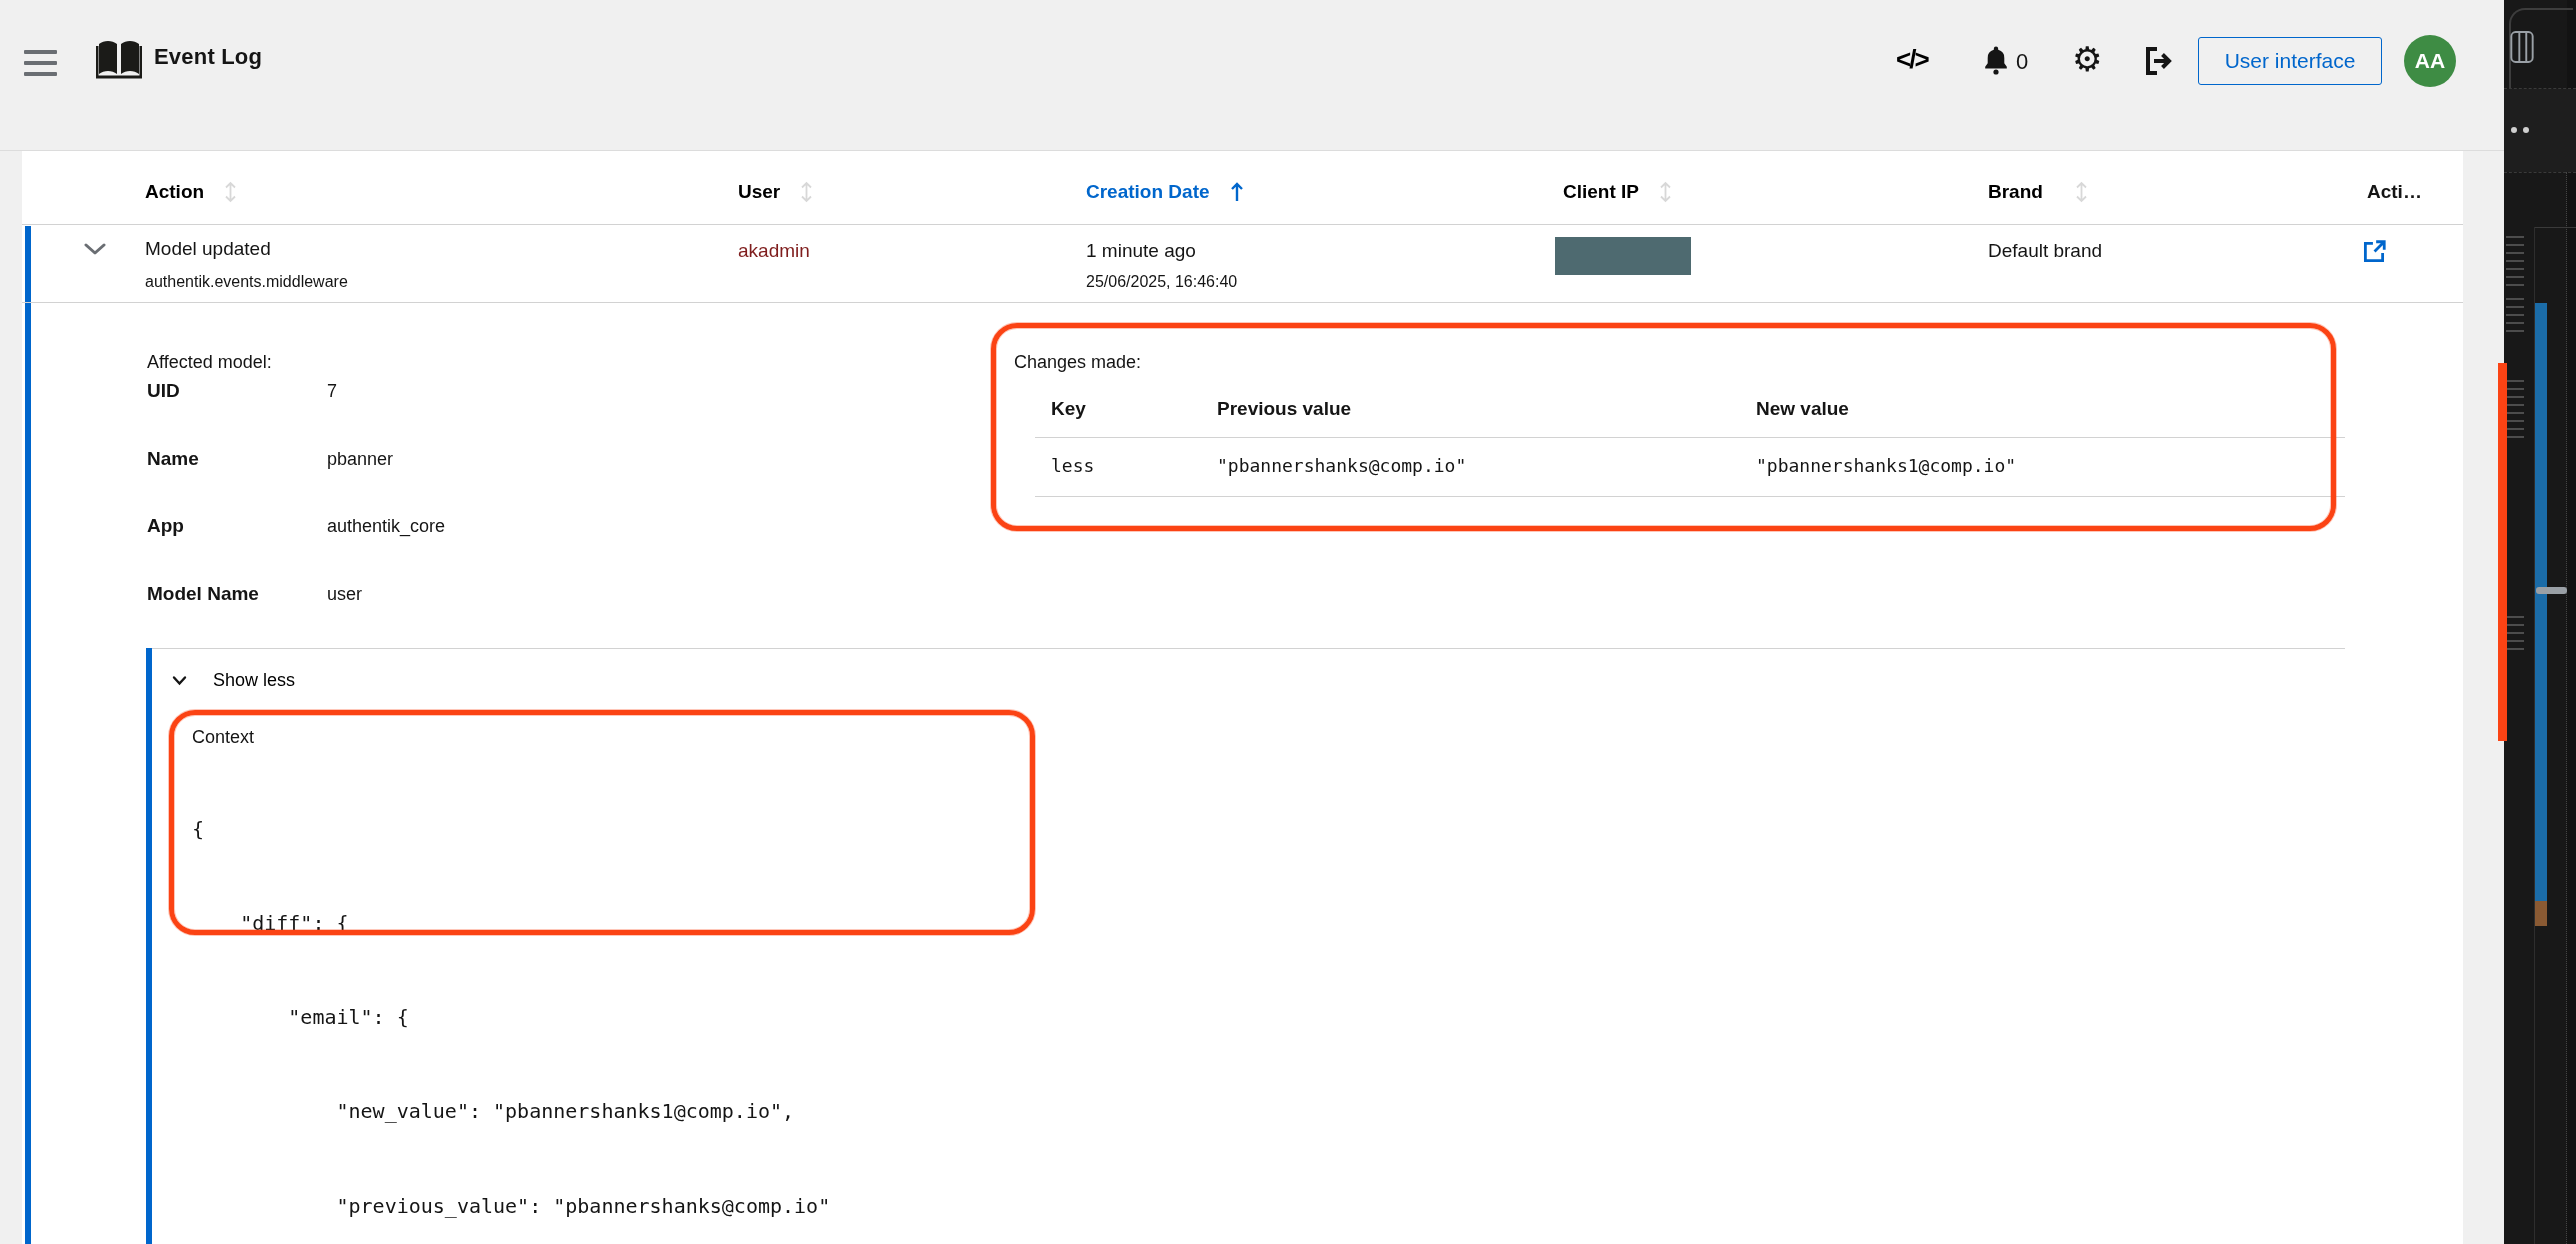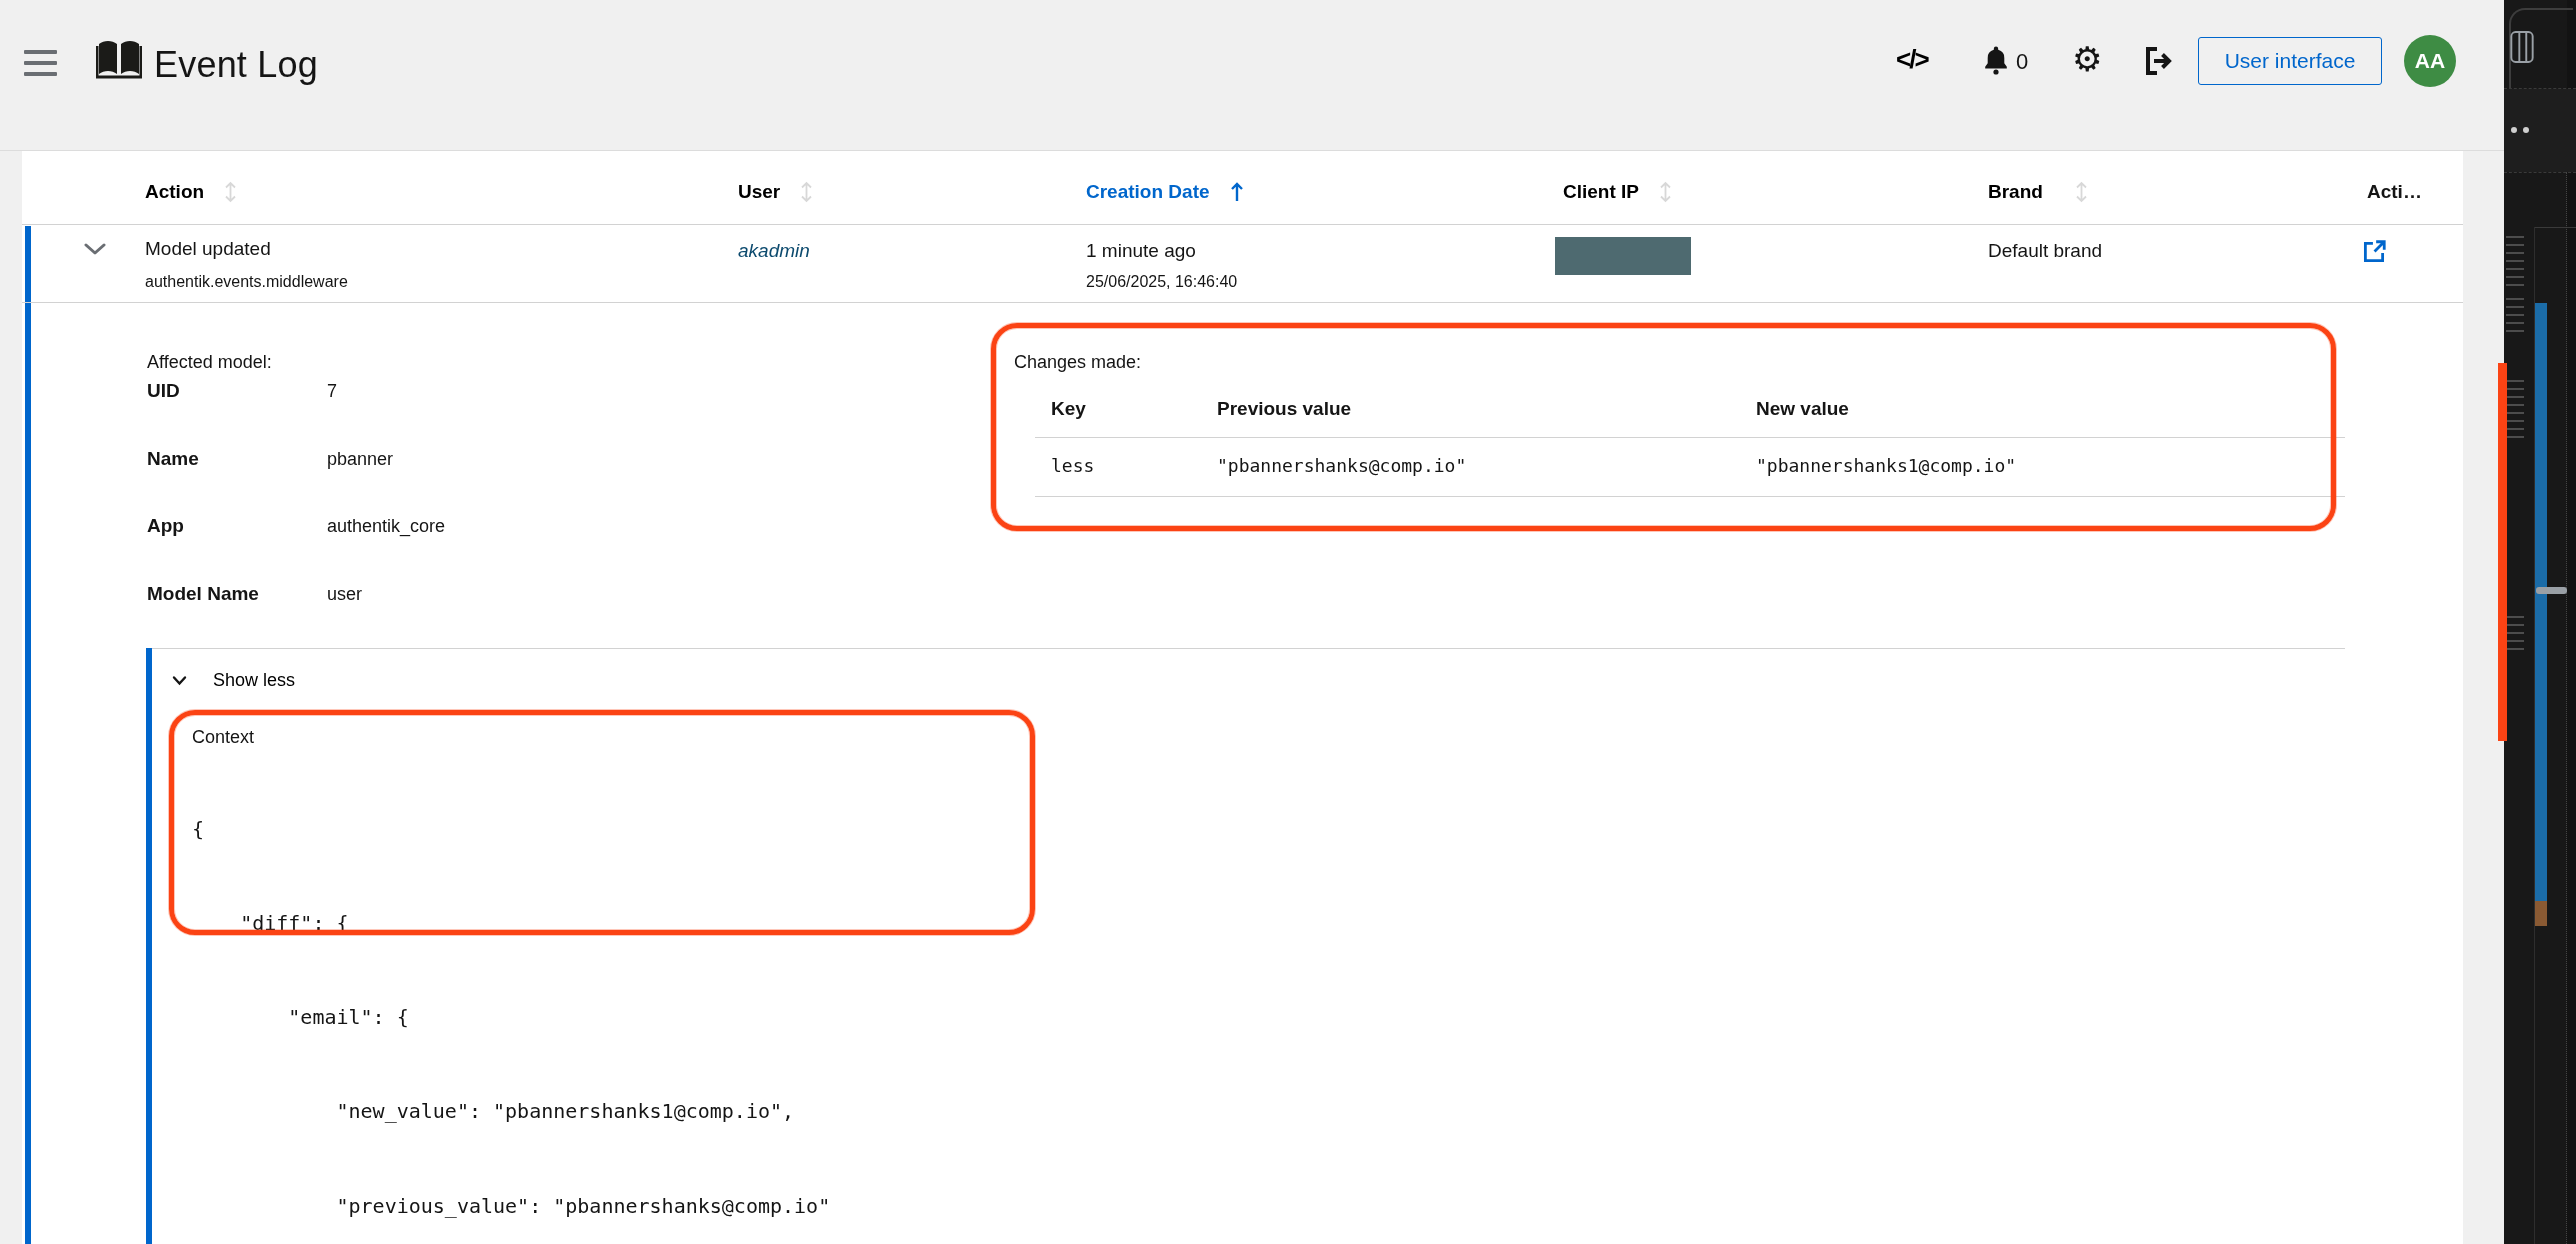--- a/index.html
+++ b/index.html
@@ -2,38 +2,38 @@
 <html><head>
 <meta charset="utf-8">
 <style>
   * { margin:0; padding:0; box-sizing:border-box; }
   html,body { width:2576px; height:1244px; overflow:hidden; background:#f0f0f0;
     font-family:"Liberation Sans","DejaVu Sans",sans-serif; color:#151515; }
   .abs { position:absolute; }
   
   .appbar { left:0; top:0; width:2576px; height:151px; background:#f0f0f0; border-bottom:1px solid #dcdcdc; }
   .burger span { display:block; width:33px; height:4px; background:#6a6e73; border-radius:1px; margin-bottom:7px; }
-  .title { font-size:36px; font-weight:400; letter-spacing:.2px; }
+  .title { font-size:22px; font-weight:700; letter-spacing:.2px; }
   .codeglyph { font-size:26px; font-weight:700; letter-spacing:-2px; }
   .gearglyph { font-size:34px; font-family:"DejaVu Sans",sans-serif; line-height:1; }
   .count { font-size:22px; }
   .uibtn { width:184px; height:48px; border:1px solid #0066cc; border-radius:3px; background:transparent;
     color:#0066cc; font-size:21px; display:flex; align-items:center; justify-content:center; cursor:pointer;
     font-family:"Liberation Sans","DejaVu Sans",sans-serif; }
   .avatar { width:52px; height:52px; border-radius:50%; background:#3e8c44; color:#fff; font-size:21px;
     font-weight:700; display:flex; align-items:center; justify-content:center; }
   
   .card { left:22px; top:151px; width:2441px; height:1093px; background:#fff; }
   .th { display:flex; align-items:center; gap:20px; height:24px; }
   .th .lbl { font-size:19px; font-weight:700; }
   .th.active .lbl { color:#0066cc; }
   .hline { height:1px; background:#d2d2d2; }
   .cell { font-size:19px; }
   .sub { font-size:16px; }
-  .link { color:#0c4a6e;font-style:italic; }
+  .link { color:#7f1d1d; }
   .redact { background:#4e6a70; }
   .fieldlbl { font-size:19px; font-weight:700; }
   .fieldval { font-size:18px; }
   .plain18 { font-size:18px; }
   .chbold { font-size:19px; font-weight:700; }
   .mono18 { font-family:"DejaVu Sans Mono","Liberation Mono",monospace; font-size:18px; }
   .monoblock { font-family:"DejaVu Sans Mono","Liberation Mono",monospace; font-size:20px;
     line-height:31.4px; white-space:pre; }
   .ann { border:5px solid #fb4314; border-radius:26px;
     box-shadow:0 0 0 1px rgba(251,67,20,.30), inset 0 0 0 1px rgba(251,67,20,.30); }

